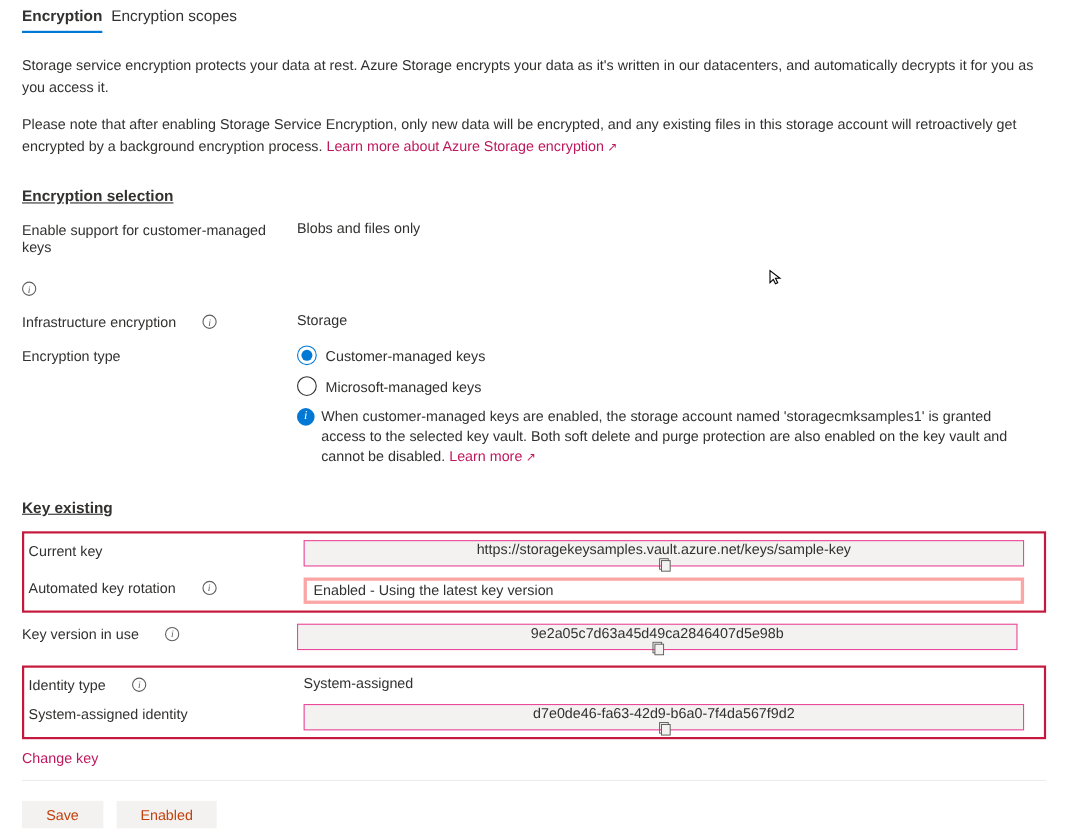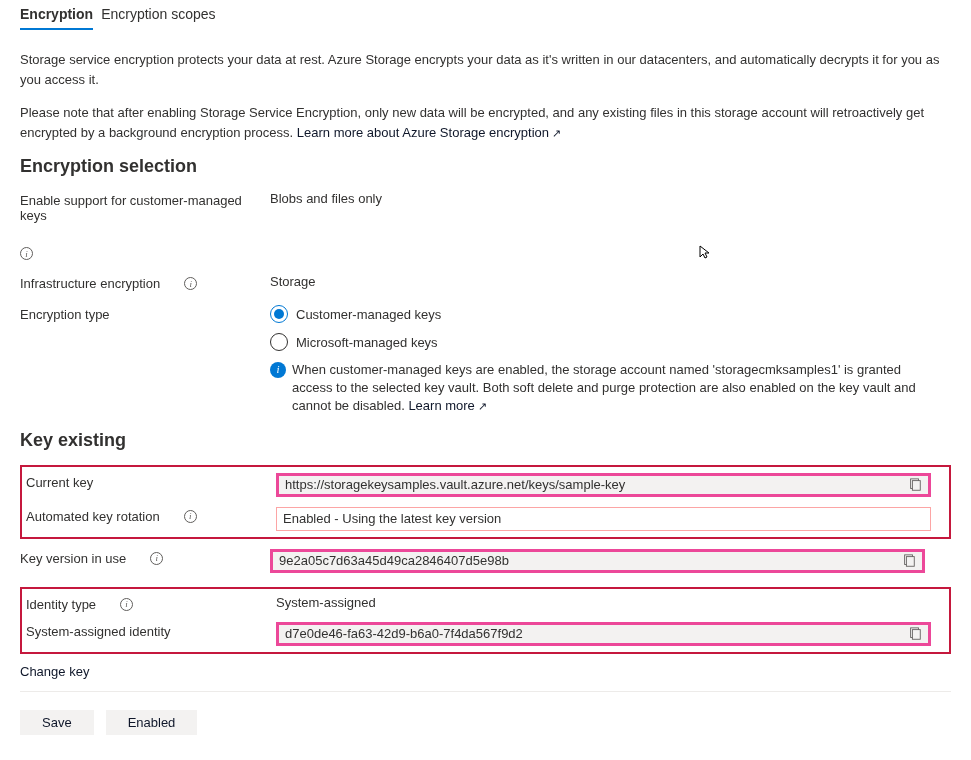--- a/index.html
+++ b/index.html
@@ -21,23 +21,23 @@
     padding: 6px 0;
     cursor: pointer;
     font-size: 14px;
     color: #323130;
   }
   .tab.active {
     font-weight: 600;
     border-bottom: 2px solid #0078d4;
   }
   .intro { margin-bottom: 14px; line-height: 1.5; }
-  .link { color: #0f172a; text-decoration: none; cursor: pointer; }
+  .link { color: #be185d; text-decoration: none; cursor: pointer; }
   .ext::after { content: " ↗"; font-size: 11px; }
-  .section-title { font-weight: 600; font-size: 18px; margin: 14px 0 14px 0; }
+  .section-title { font-weight: 600; font-size: 14px; margin: 28px 0 14px 0; text-decoration: underline; }
   .row {
     display: flex;
     align-items: flex-start;
     margin-bottom: 14px;
   }
   .row-label {
     width: 250px;
     flex-shrink: 0;
     padding-top: 2px;
     display: flex;
@@ -96,27 +96,28 @@
   .readonly-box, .editable-box {
     display: flex;
     align-items: center;
     width: 655px;
     height: 24px;
     font-size: 13px;
     padding: 0 6px;
   }
   .readonly-box {
     background: #f3f2f1;
-    border: 3px solid #ec4899;
+    border: 1px solid #ec4899;
     color: #323130;
     justify-content: space-between;
+    flex-direction: column;
   }
   .editable-box {
     background: #fff;
-    border: 1px solid #fca5a5;
+    border: 3px solid #fca5a5;
   }
   .copy-icon {
     width: 14px; height: 14px;
     flex-shrink: 0;
     cursor: pointer;
   }
   .highlight-box {
     border: 2px solid #c5183d;
     padding: 6px 4px 2px 4px;
     margin: 0 0 4px 0;
@@ -127,21 +128,21 @@
     border: none;
     border-top: 1px solid #edebe9;
     margin: 12px 0 18px 0;
   }
   .btn-row { display: flex; gap: 12px; }
   .btn {
     padding: 5px 22px;
     font-size: 13px;
     border: none;
     background: #f3f2f1;
-    color: #0f172a;
+    color: #c2410c;
     cursor: pointer;
   }
   .cursor-ptr {
     position: absolute;
     width: 16px; height: 16px;
     pointer-events: none;
   }
   .row-label-wrap { flex-wrap: wrap; }
 </style>
 </head>

